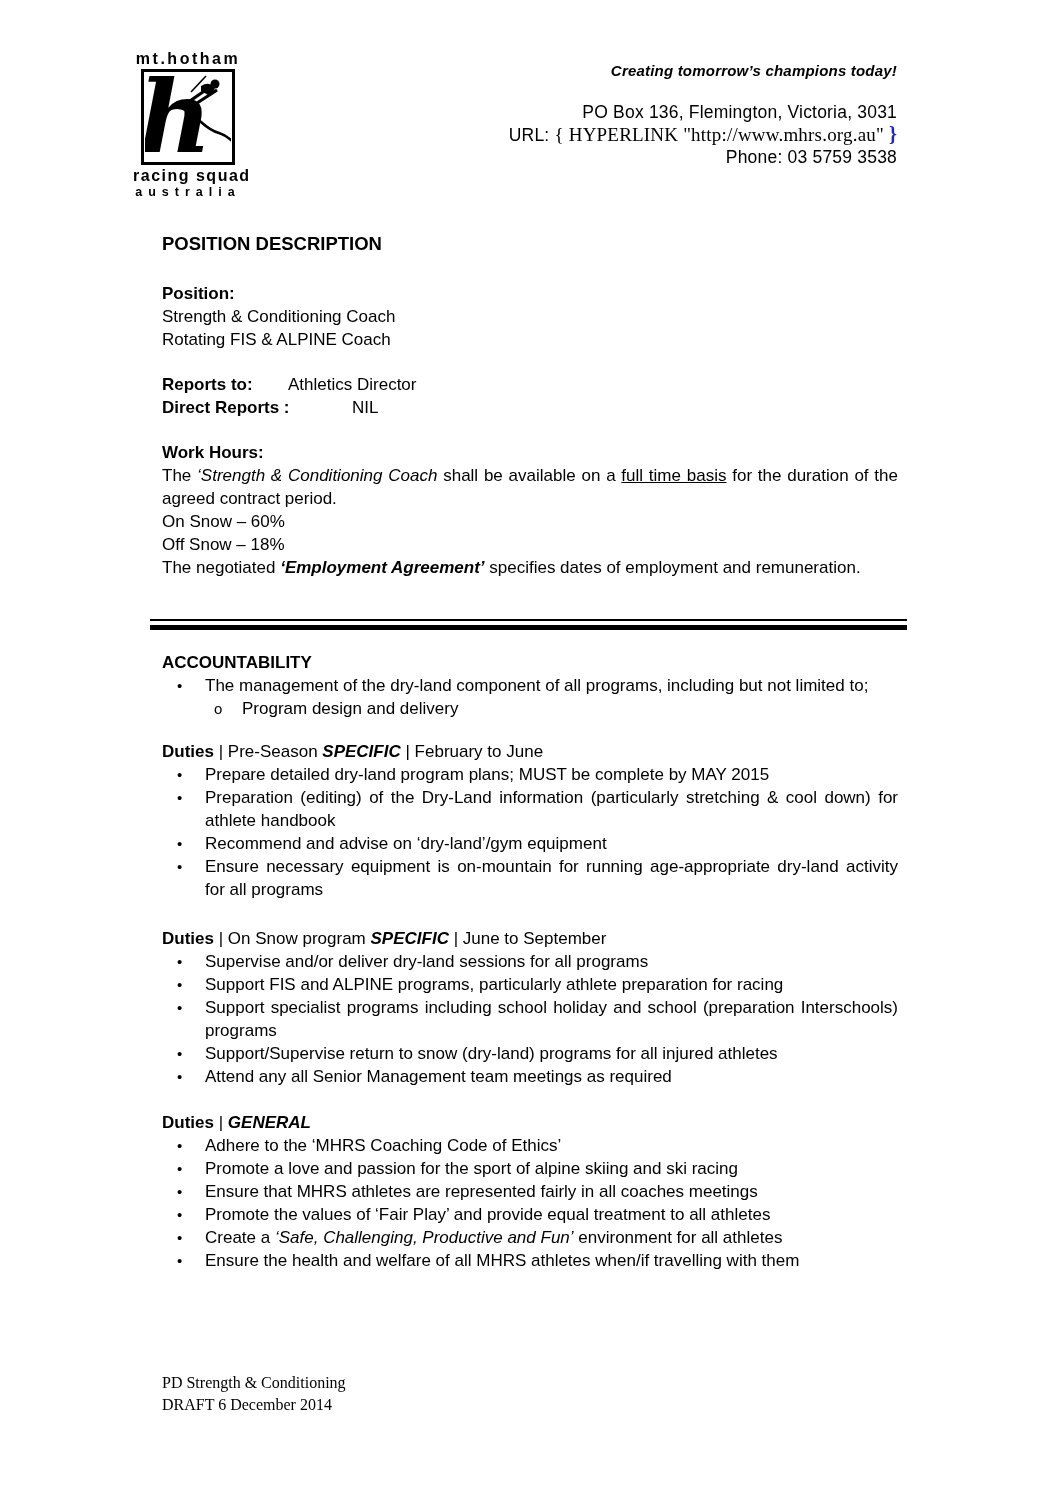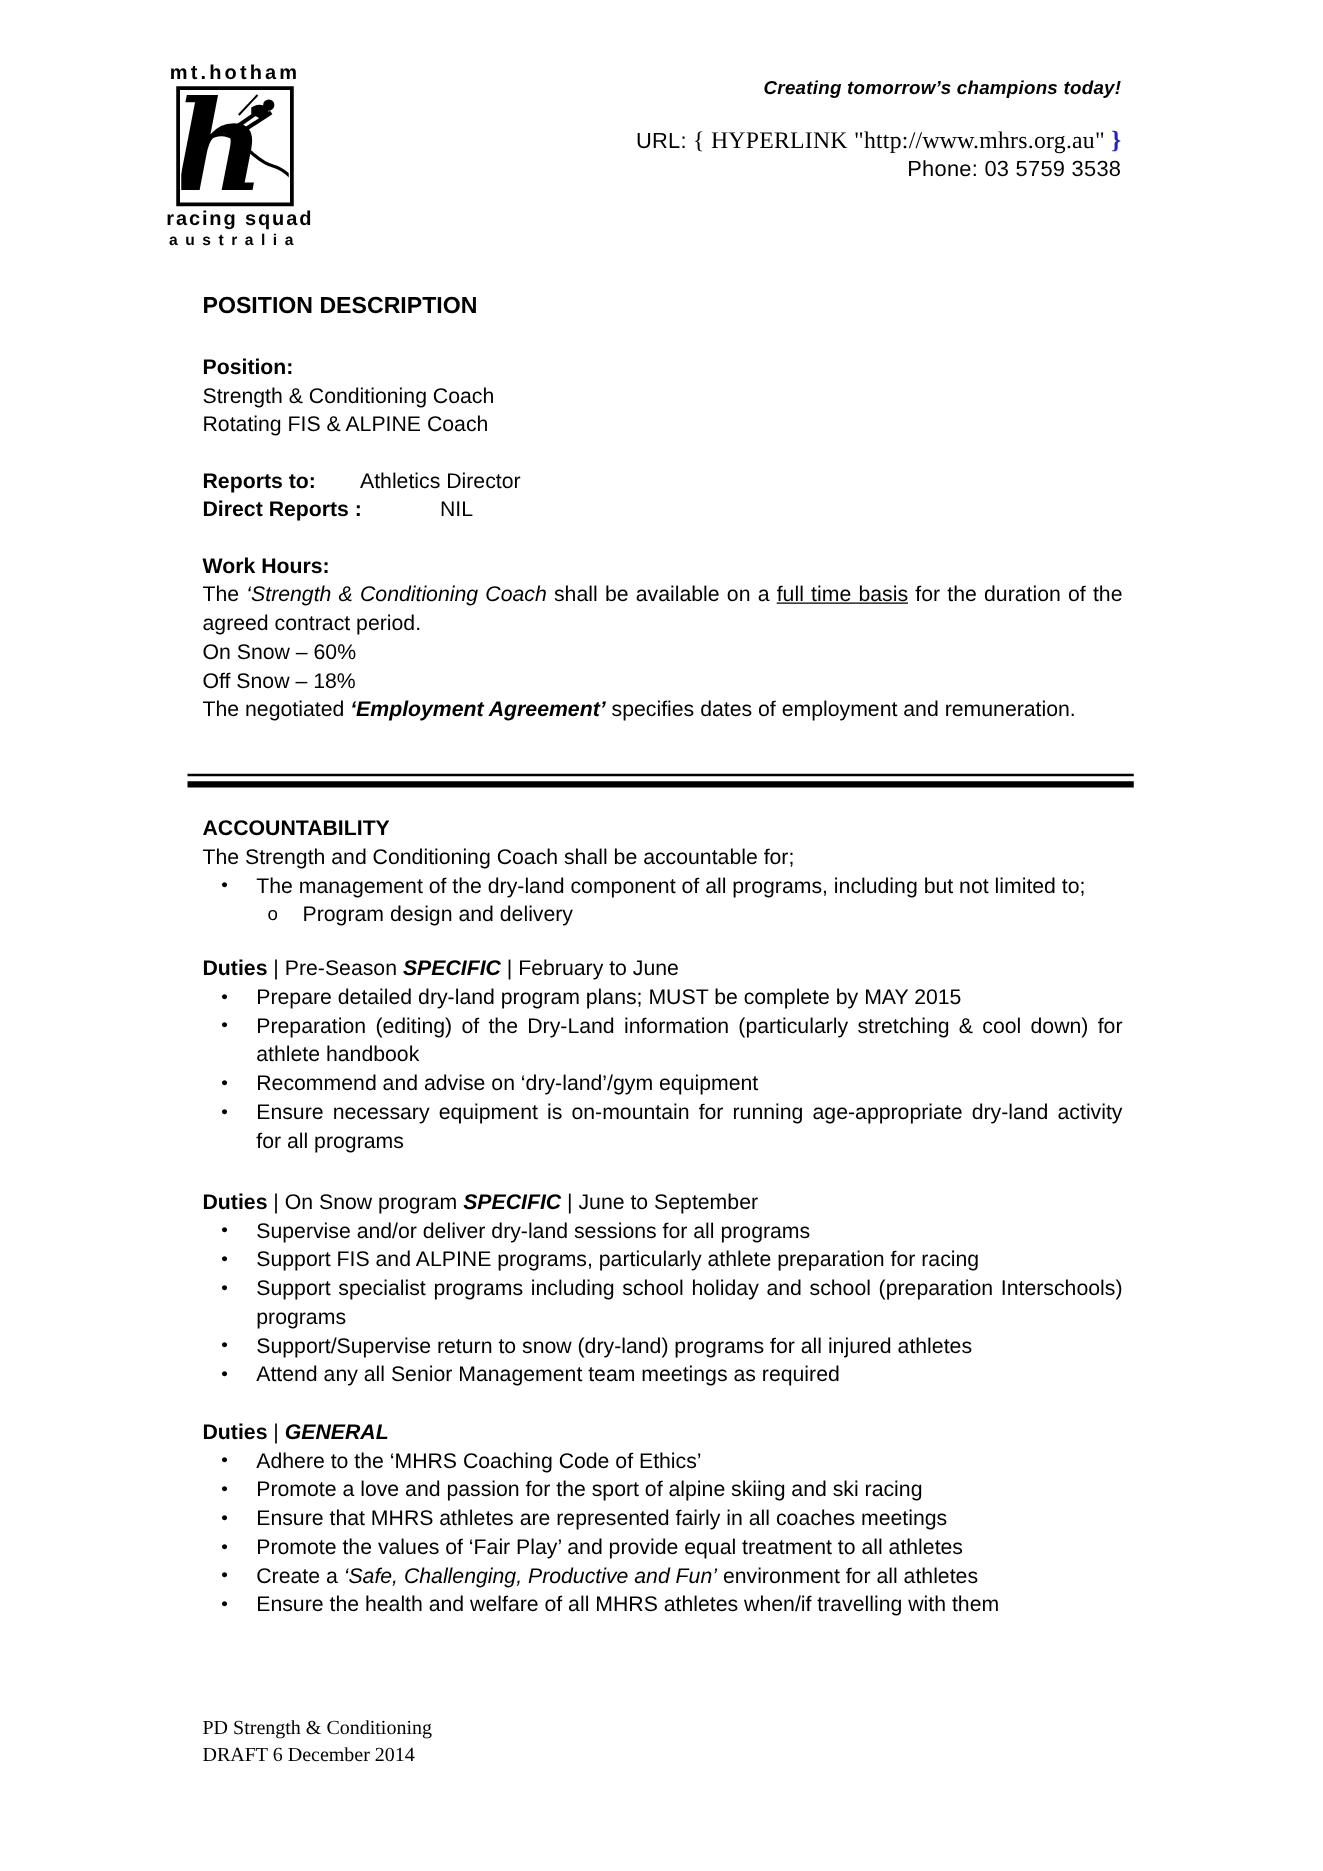--- a/index.html
+++ b/index.html
@@ -72,20 +72,21 @@
         </g>
         <path d="M20,40 q12,-8 22,-1 q8,6 14,11 q10,9 18,11 q7,2 14,9" stroke="#000" stroke-width="2.6" fill="none"></path>
       </svg>
     </div>
     <div class="logo-bottom1">racing squad</div>
     <div class="logo-bottom2">australia</div>
   </div>
 
   <div class="header-right">
     <div class="tagline">Creating tomorrow’s champions today!</div>
+    <div>PO Box 136, Flemington, Victoria, 3031</div>
     <div class="url-line"><span>URL: </span><span class="run-serif">{ HYPERLINK "http://www.mhrs.org.au" </span><span class="run-brace" style="color: rgb(34, 34, 204);">}</span></div>
     <div>Phone: 03 5759 3538</div>
   </div>
 
   <div class="content">
 
     <h1 class="doc-title">POSITION DESCRIPTION</h1>
 
     <div class="kv kv-position">
       <span class="label">Position:</span>
@@ -110,21 +111,20 @@
       <div class="just"><span>The </span><span class="run-i">‘Strength &amp; Conditioning Coach</span><span> shall be available on a </span><span class="run-u">full time basis</span><span> for the duration of the agreed contract period.</span></div>
       <div>On Snow – 60%</div>
       <div>Off Snow – 18%</div>
       <div class="just"><span>The negotiated </span><span class="run-bi">‘Employment Agreement’</span><span> specifies dates of employment and remuneration.</span></div>
     </div>
 
     <div class="divider"></div>
 
     <div>
       <div class="sec-heading">ACCOUNTABILITY</div>
-      <div>The Strength and Conditioning Coach shall be accountable for;</div>
       <div class="bullet">
         <span class="dot">•</span>
         <span class="txt">The management of the dry-land component of all programs, including but not limited to;</span>
       </div>
       <div class="bullet sub">
         <span class="dot">o</span>
         <span class="txt">Program design and delivery</span>
       </div>
     </div>
 

